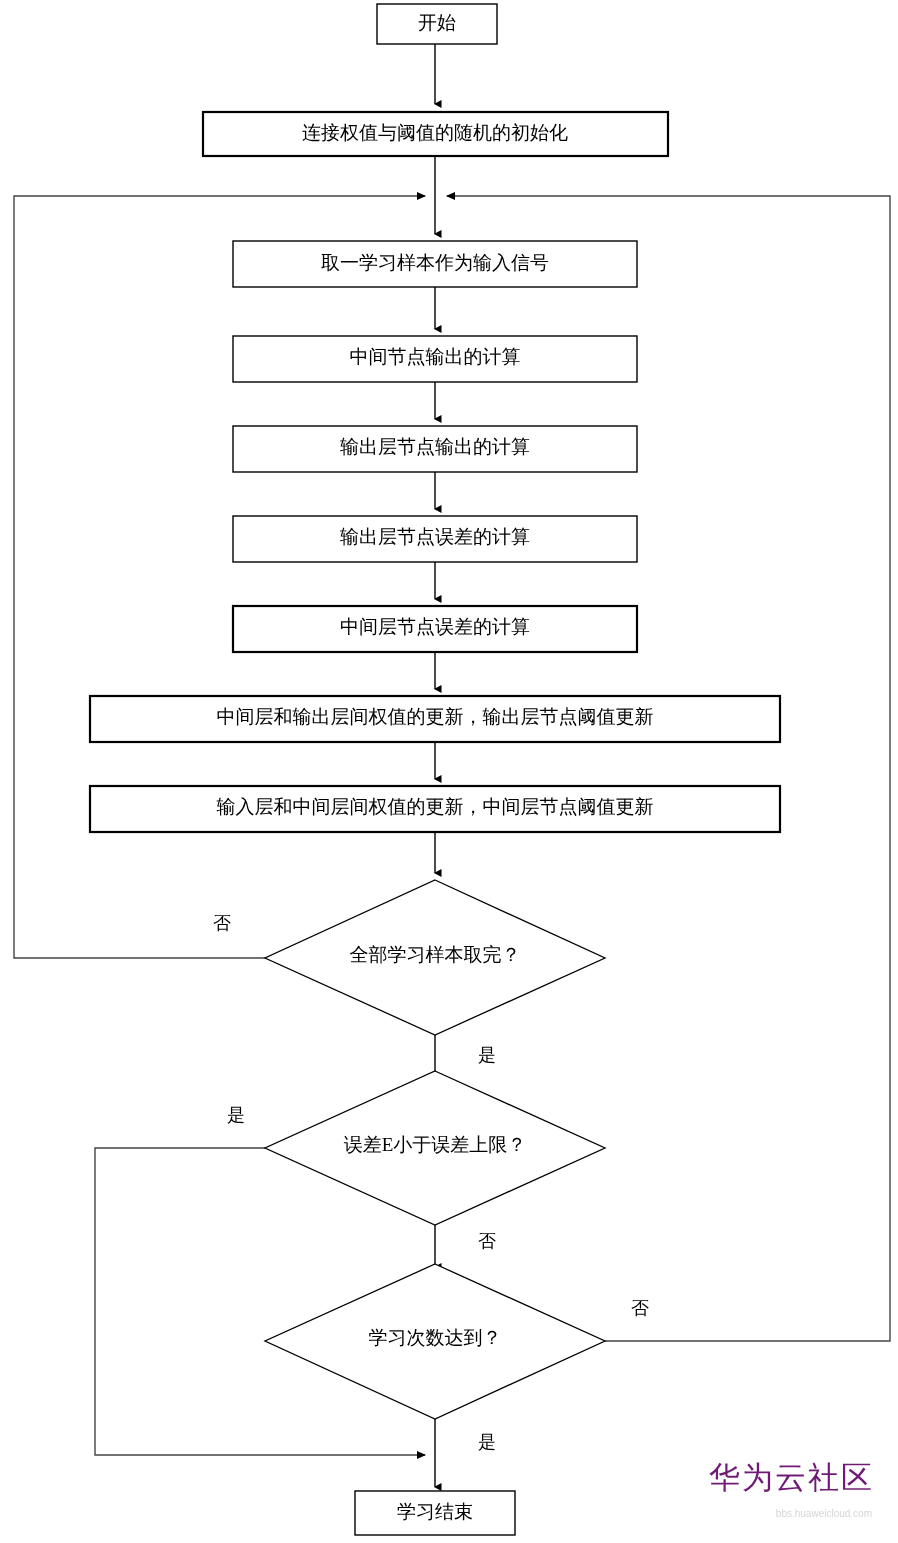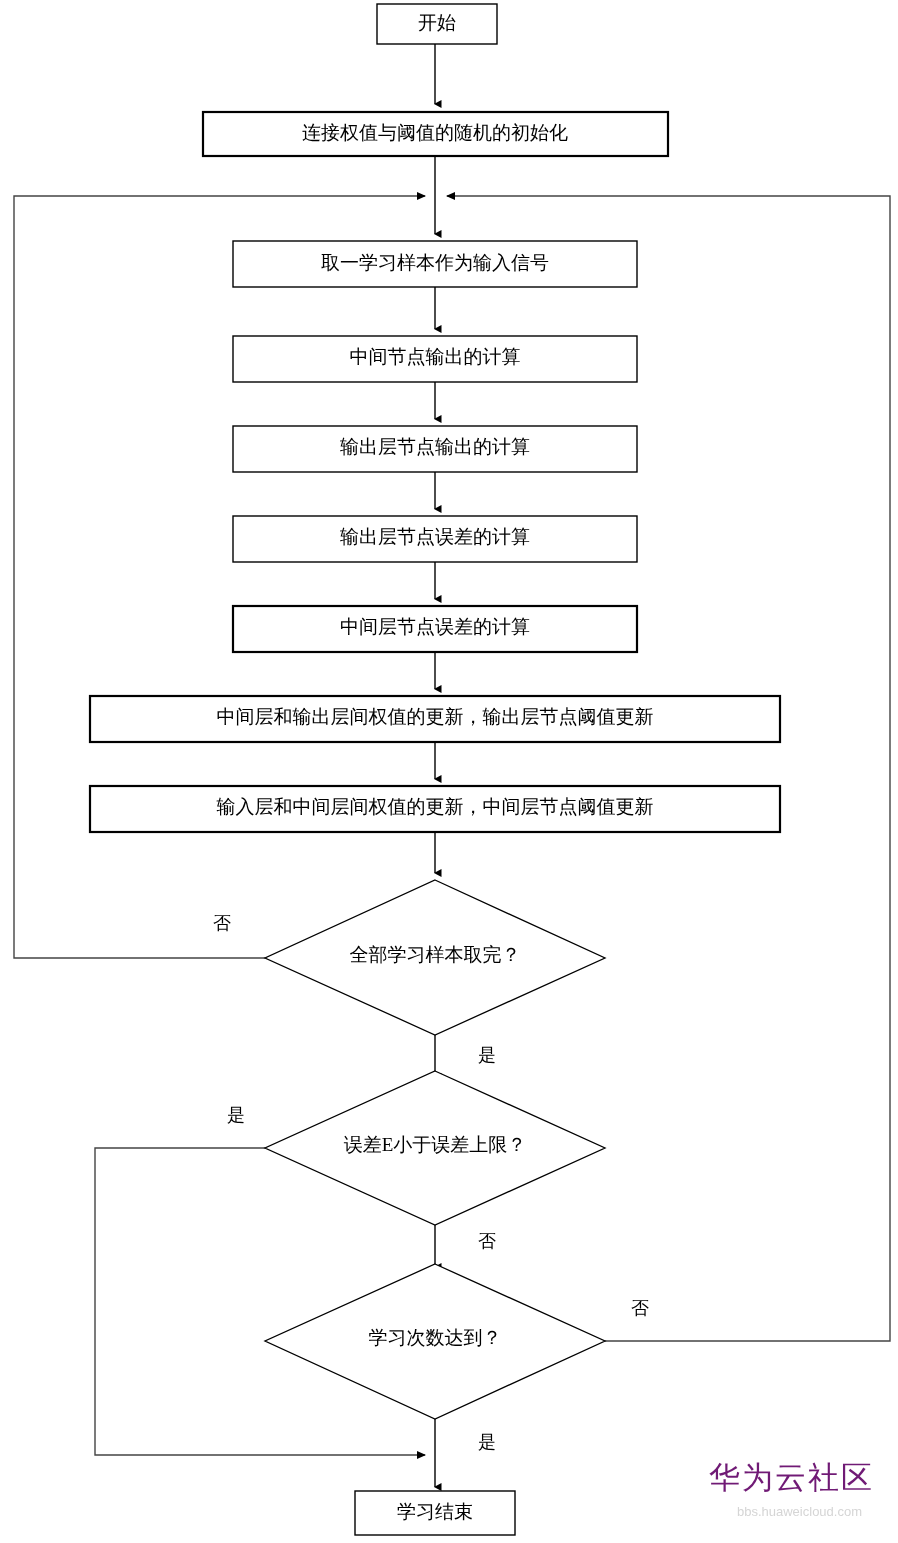--- a/index.html
+++ b/index.html
@@ -66,24 +66,24 @@
     right: 24px;
     bottom: 44px;
     font-family: "Liberation Sans", sans-serif;
     font-size: 31px;
     letter-spacing: 2px;
     color: #701a75;
     user-select: none;
   }
   .watermark-url {
     position: absolute;
-    right: 36px;
+    right: 26px;
     bottom: 24px;
     font-family: "Liberation Sans", sans-serif;
-    font-size: 13px;
+    font-size: 10px;
     color: #d5d5d5;
     user-select: none;
   }
 </style>
 </head>
 <body>
 
 <div id="flowchart-root">
 
   <svg id="flow-svg" viewBox="0 0 898 1543">

